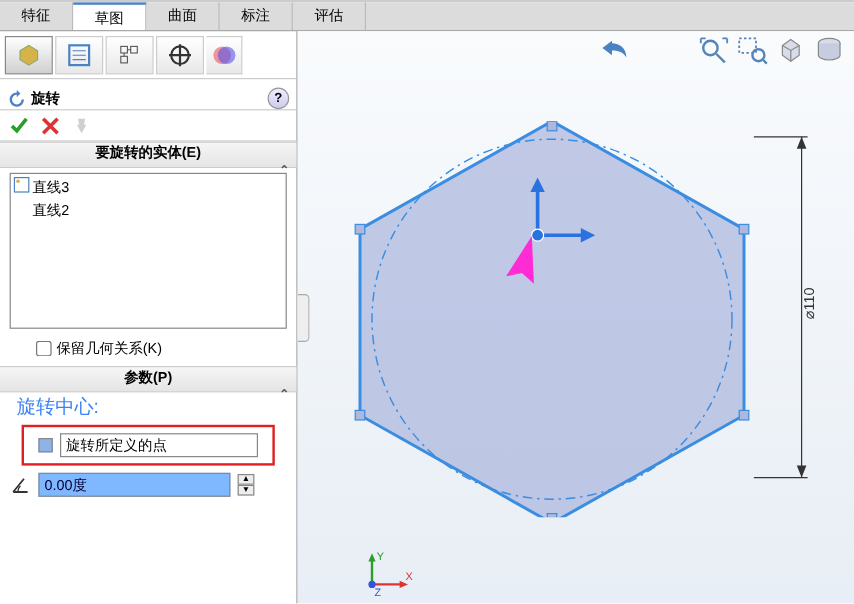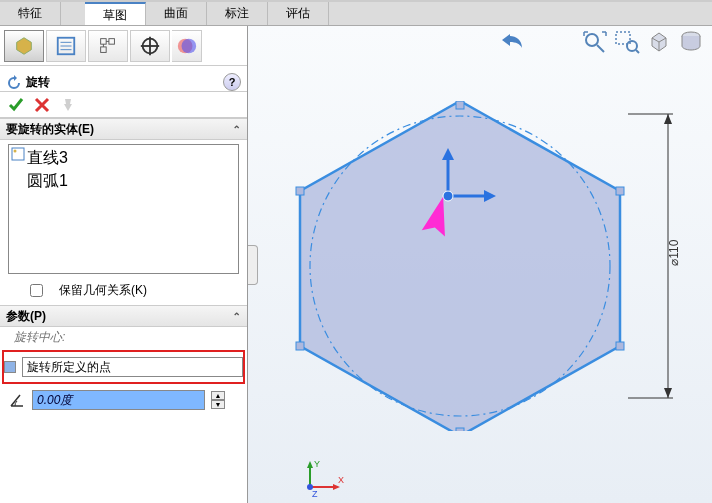--- a/index.html
+++ b/index.html
@@ -2,55 +2,55 @@
 <html><head>
 <meta charset="utf-8">
 <style>
 * { box-sizing: border-box; margin: 0; padding: 0; font-family: "Microsoft YaHei", Arial, sans-serif; }
 body { width: 712px; height: 503px; background: #fff; overflow: hidden; position: relative; }
 
 .topbar { height: 2px; background: #ccc; }
 
 .tabs { display: flex; height: 24px; background: #dcdcdc; border-bottom: 1px solid #aaa; font-size: 12px; }
 .tab { padding: 3px 18px; border-right: 1px solid #bbb; cursor: pointer; }
-.tab.active { background: #fff; border-top: 2px solid #4a82c4; margin-left: 24px; }
+.tab.active { background: #fff; border-top: 2px solid #4a82c4; }
 
 .main { display: flex; height: 477px; }
 
 .leftpanel { width: 248px; border-right: 1px solid #999; display: flex; flex-direction: column; }
 .iconrow1 { display: flex; height: 40px; border-bottom: 1px solid #ccc; align-items: center; padding: 0 4px; gap: 2px; }
 .iconbtn1 { width: 40px; height: 32px; border: 1px solid #ccc; background: linear-gradient(#fff,#e8e8e8); display: flex; align-items: center; justify-content: center; cursor: pointer; }
 .iconbtn1.active { border: 1px solid #888; background: linear-gradient(#fff,#d0d0d0); }
 .iconbtn1 svg { width: 22px; height: 22px; }
 
 .titlebar { display: flex; align-items: flex-end; height: 26px; border-bottom: 1px solid #ccc; padding: 0 6px; font-size: 12px; font-weight: bold; }
 .titlebar .qicon { width: 18px; height: 18px; border: 1px solid #999; border-radius: 50%; text-align: center; line-height: 16px; font-size: 11px; margin-left: auto; background: linear-gradient(#eef,#cce); cursor: pointer; }
 
 .okrow { display: flex; align-items: center; height: 26px; padding: 0 8px; gap: 10px; border-bottom: 1px solid #ccc; }
 .okrow svg { width: 16px; height: 16px; cursor: pointer; }
 
-.section-head { display: flex; align-items: center; height: 22px; background: linear-gradient(#f5f5f5,#e5e5e5); border-top: 1px solid #ccc; border-bottom: 1px solid #ccc; padding: 0 6px; font-size: 12px; font-weight: bold; }
+.section-head { display: flex; align-items: center; height: 22px; background: linear-gradient(#f5f5f5,#e5e5e5); border-top: 1px solid #ccc; border-bottom: 1px solid #ccc; padding: 0 6px; font-size: 12px; font-weight: bold; flex-direction: column; }
 .section-head .chev { margin-left: auto; font-size: 10px; color: #555; cursor: pointer; }
 
-.listbox { margin: 4px 8px; border: 1px solid #888; background: #fff; height: 130px; overflow: auto; font-size: 16px; padding: 2px 2px 2px 18px; position: relative; }
+.listbox { margin: 4px 8px; border: 1px solid #888; background: #fff; height: 130px; overflow: auto; font-size: 12px; padding: 2px 2px 2px 18px; position: relative; }
 .listbox .sideicon { position: absolute; left: 2px; top: 2px; width: 14px; height: 14px; }
 .listbox div { padding: 1px 0; cursor: pointer; }
 
-.chkrow { padding: 4px 8px 6px 30px; font-size: 12px; display: flex; align-items: center; gap: 16px; }
-
-.paramline { padding: 2px 14px; font-size: 12px; color: #737373; font-style: italic; }
-
-.highlightbox { border: 2px solid #e02020; padding: 5px 0; margin: 2px 2px; }
+.chkrow { padding: 4px 8px 6px 30px; font-size: 12px; display: flex; align-items: center; gap: 4px; }
+
+.paramline { padding: 2px 14px; font-size: 16px; color: #3b82f6; }
+
+.highlightbox { border: 2px solid #e02020; padding: 5px 12px; margin: 2px 18px; }
 .pointrow { display: flex; align-items: center; gap: 6px; }
 .pointrow .sq { width: 12px; height: 12px; border: 1px solid #888; background: #8fb3e6; }
 .pointrow input { flex: 1; border: 1px solid #888; height: 20px; font-size: 12px; padding: 0 4px; }
 
 .anglerow { display: flex; align-items: center; gap: 6px; padding: 4px 8px; }
 .anglerow .aicon { width: 18px; height: 18px; }
-.anglerow input { width: 173px; border: 1px solid #888; height: 20px; font-size: 12px; padding: 0 4px; background: #7fb8ff; color: #003; font-style: italic; }
+.anglerow input { width: 160px; border: 1px solid #888; height: 20px; font-size: 12px; padding: 0 4px; background: #7fb8ff; color: #003; }
 .anglerow .spin { display: flex; flex-direction: column; }
 .anglerow .spin div { width: 14px; height: 9px; border: 1px solid #888; font-size: 7px; text-align: center; line-height: 7px; background: #eee; cursor: pointer; }
 
 .canvas { flex: 1; position: relative; background: linear-gradient(#f9fbfd,#e8eef5); }
 .topright { position: absolute; top: 4px; right: 8px; display: flex; gap: 6px; }
 .tricon { width: 26px; height: 24px; cursor: pointer; }
 
 .hexwrap { position: absolute; left: 22px; top: 75px; width: 380px; height: 330px; }
 .dimline { position: absolute; left: 380px; top: 80px; width: 60px; height: 300px; }
 
@@ -139,21 +139,21 @@
       <span>要旋转的实体(E)</span>
       <span class="chev">⌃</span>
     </div>
 
     <div class="listbox">
       <svg class="sideicon" viewBox="0 0 14 14">
           <rect x="1" y="1" width="12" height="12" fill="none" stroke="#4a82c4"></rect>
           <circle cx="4" cy="4" r="1.5" fill="#d6b24a"></circle>
         </svg>
       <div>直线3</div>
-      <div>圆弧1</div>
+      <div>直线2</div>
     </div>
 
     <div class="chkrow">
       <input type="checkbox" style="">
       <span>保留几何关系(K)</span>
     </div>
 
     <div class="section-head">
       <span>参数(P)</span>
       <span class="chev">⌃</span>

